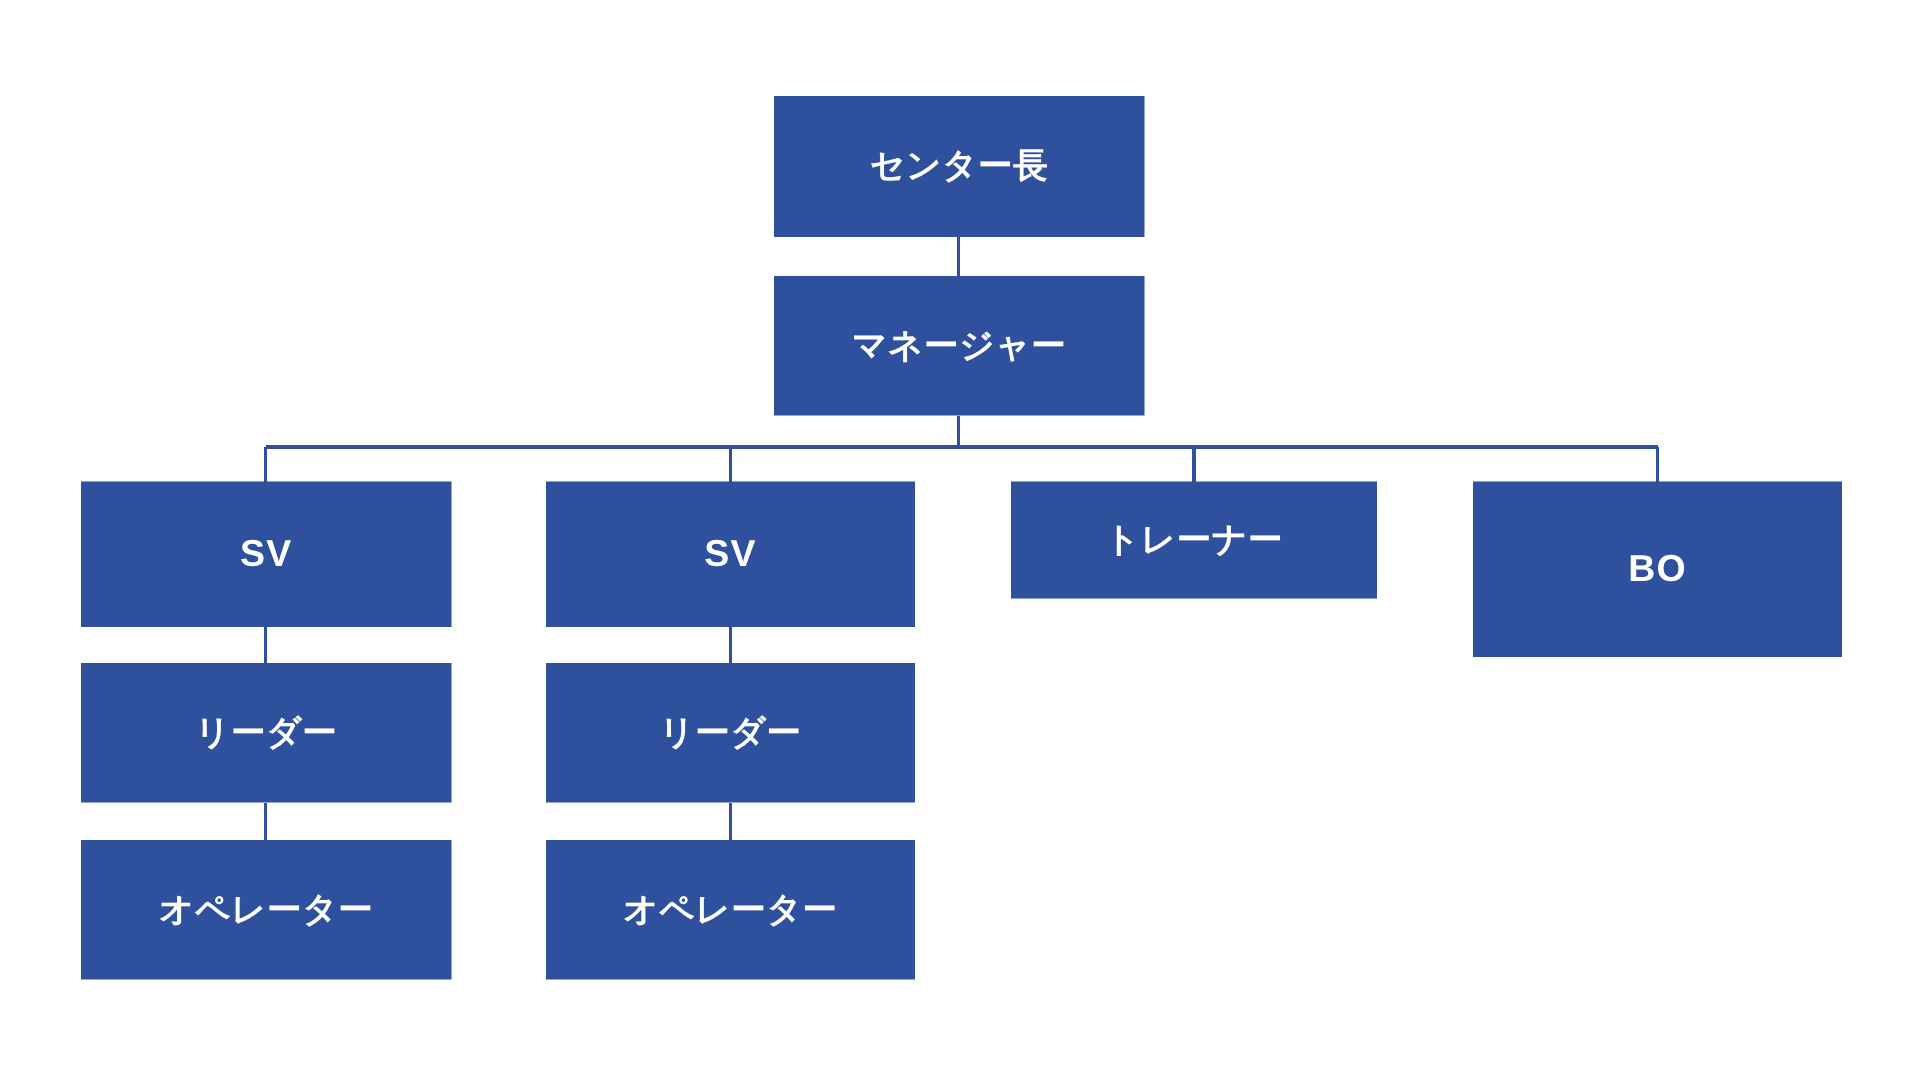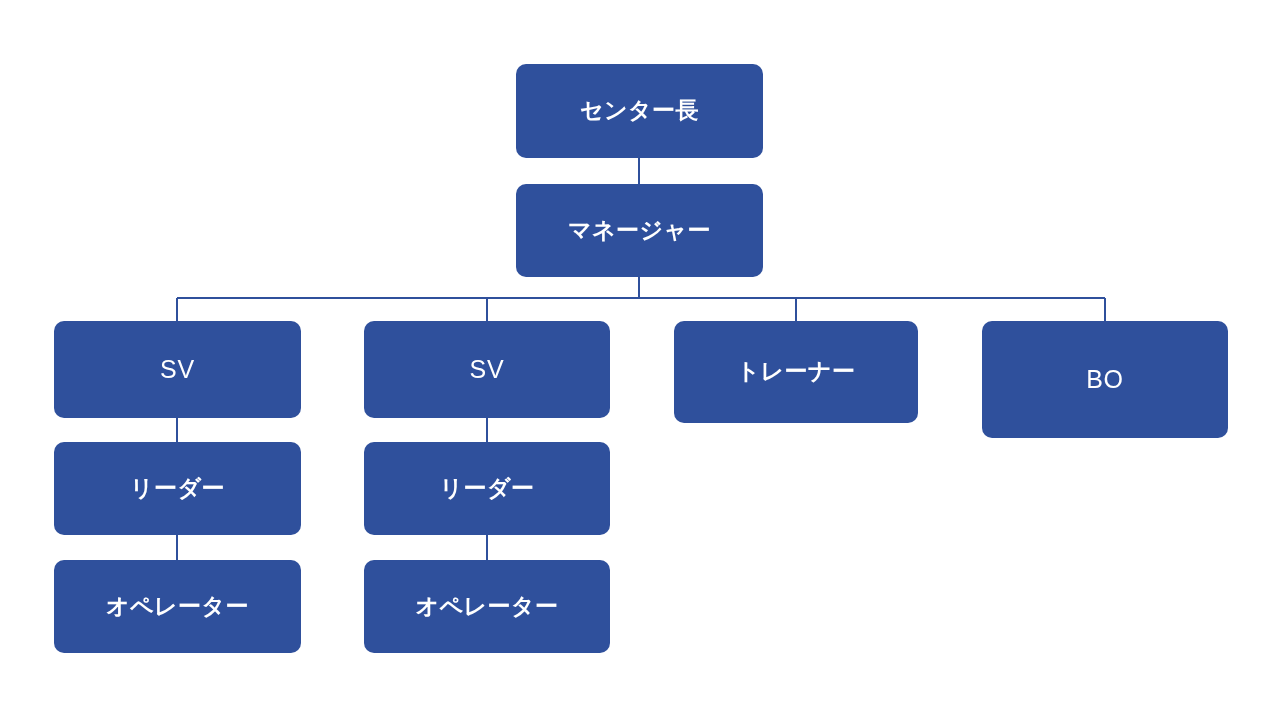--- a/index.html
+++ b/index.html
@@ -25,42 +25,42 @@
     left: 0;
     top: 0;
     width: 1280px;
     height: 720px;
     pointer-events: none;
   }
   .node-box {
     position: absolute;
     box-sizing: border-box;
     background: #2F509C;
-    border-radius: 10px;
+    border-radius: 0;
     display: flex;
     align-items: center;
     justify-content: center;
     color: #ffffff;
     text-align: center;
     z-index: 2;
   }
   .node-label {
     display: block;
     color: #ffffff;
     font-weight: bold;
     line-height: 1.1;
     white-space: nowrap;
     letter-spacing: 0.5px;
   }
   .label-jp {
     font-size: 23px;
   }
   .label-latin {
     font-size: 25px;
-    font-weight: normal;
+    font-weight: bold;
     letter-spacing: 0.8px;
   }
 </style>
 </head>
 <body>
 
 <div id="chart-canvas">
   <svg id="connector-layer" width="1280" height="720" viewBox="0 0 1280 720" aria-hidden="true">
       <line x1="639" x2="639" y1="158" y2="184" stroke="#2F509C" stroke-width="2.2" shape-rendering="crispEdges"></line>
       <line x1="639" x2="639" y1="277" y2="298" stroke="#2F509C" stroke-width="2.2" shape-rendering="crispEdges"></line>
@@ -80,21 +80,21 @@
       </div>
       <div class="node-box" style="left: 516px; top: 184px; width: 247px; height: 93px; background: rgb(47, 80, 156);">
         <span class="node-label label-jp">マネージャー</span>
       </div>
       <div class="node-box" style="left: 54px; top: 321px; width: 247px; height: 97px; background: rgb(47, 80, 156);">
         <span class="node-label label-latin">SV</span>
       </div>
       <div class="node-box" style="left: 364px; top: 321px; width: 246px; height: 97px; background: rgb(47, 80, 156);">
         <span class="node-label label-latin">SV</span>
       </div>
-      <div class="node-box" style="left: 674px; top: 321px; width: 244px; height: 102px; background: rgb(47, 80, 156);">
+      <div class="node-box" style="left: 674px; top: 321px; width: 244px; height: 78px; background: rgb(47, 80, 156);">
         <span class="node-label label-jp">トレーナー</span>
       </div>
       <div class="node-box" style="left: 982px; top: 321px; width: 246px; height: 117px; background: rgb(47, 80, 156);">
         <span class="node-label label-latin">BO</span>
       </div>
       <div class="node-box" style="left: 54px; top: 442px; width: 247px; height: 93px; background: rgb(47, 80, 156);">
         <span class="node-label label-jp">リーダー</span>
       </div>
       <div class="node-box" style="left: 364px; top: 442px; width: 246px; height: 93px; background: rgb(47, 80, 156);">
         <span class="node-label label-jp">リーダー</span>

